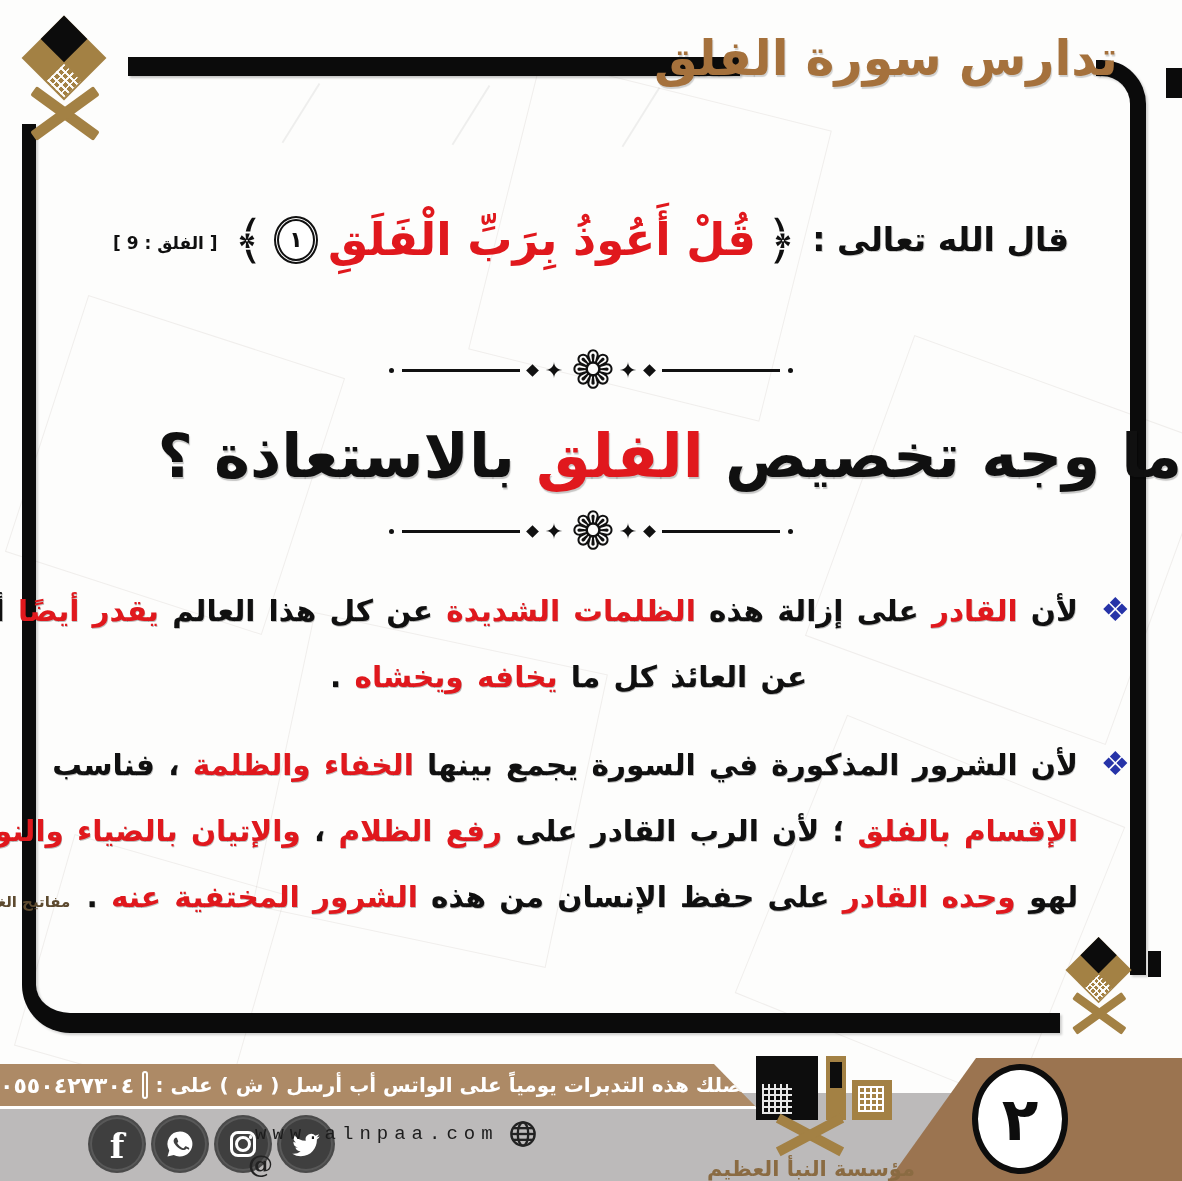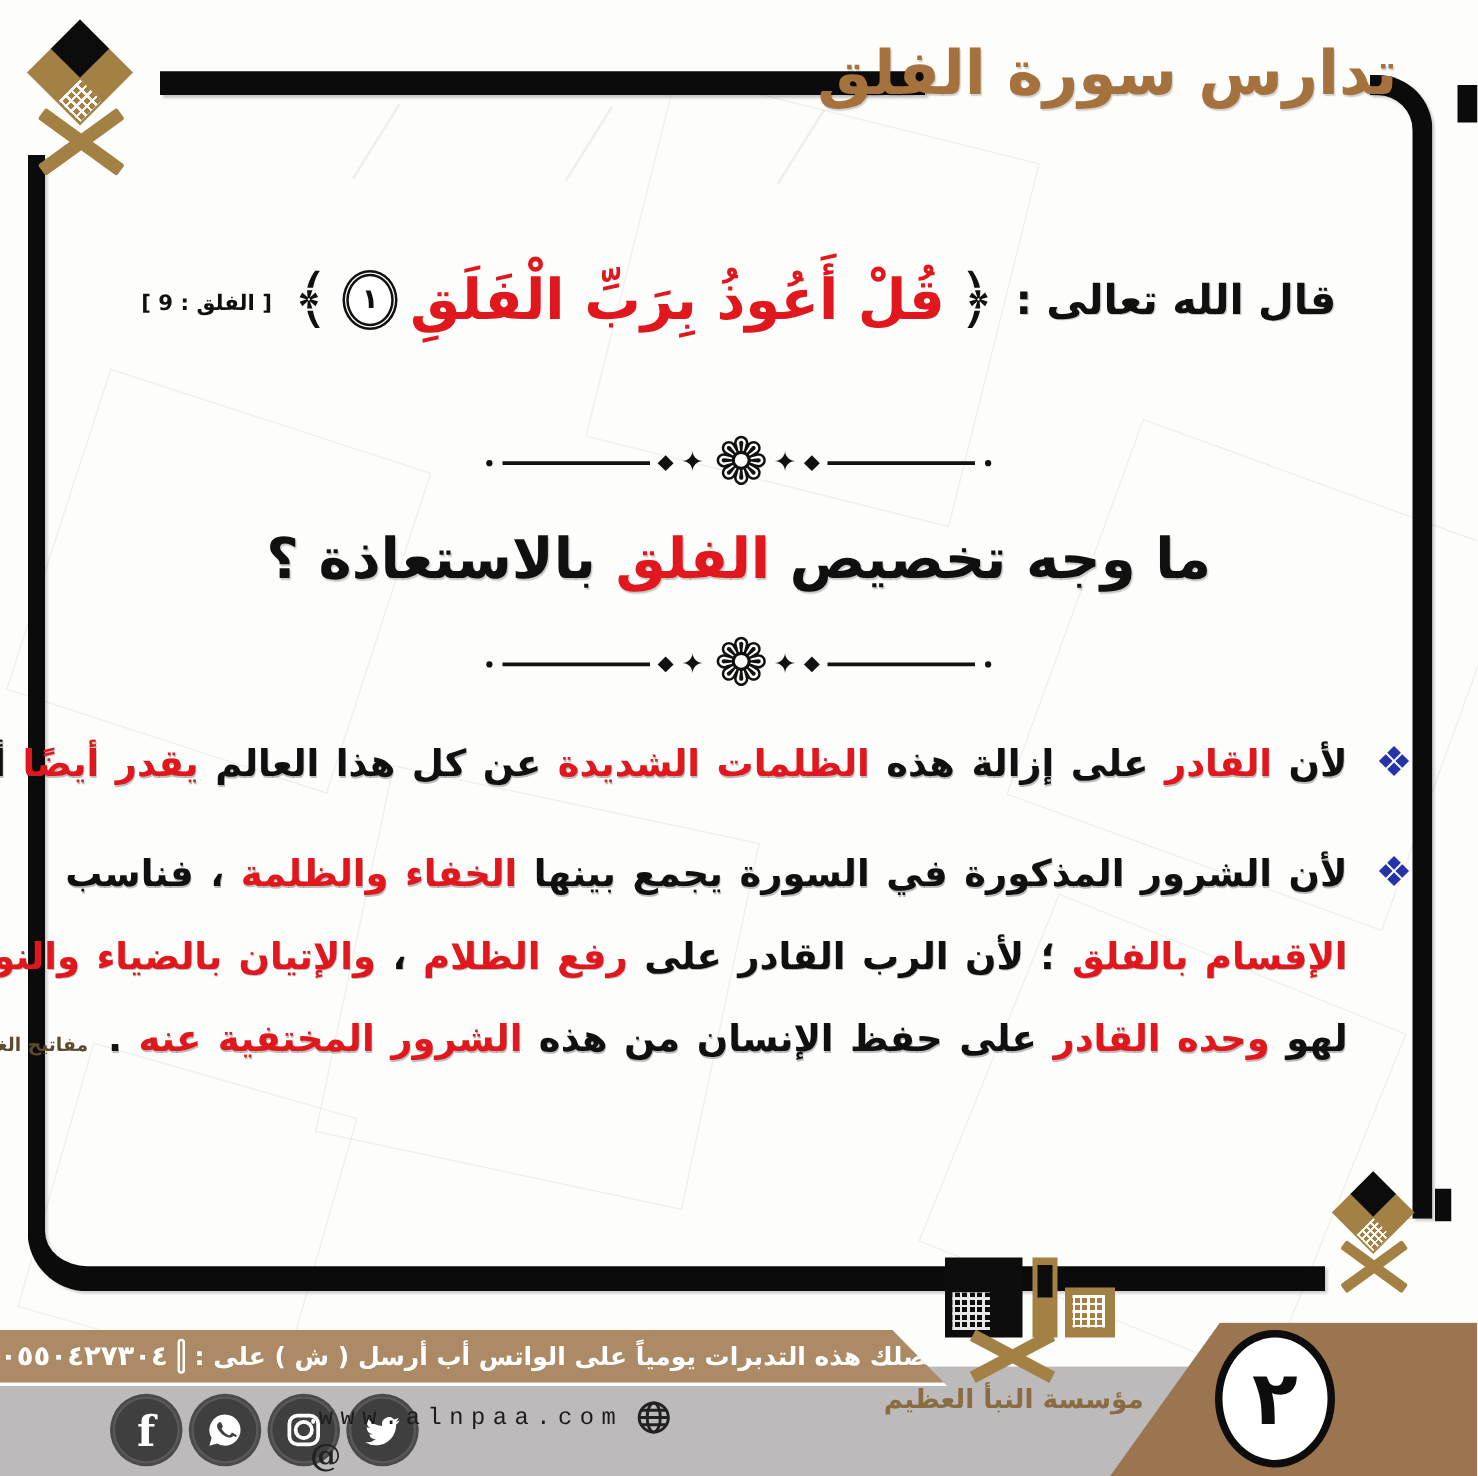--- a/index.html
+++ b/index.html
@@ -53,21 +53,21 @@
 
   
   .divider{left:0;width:100%;display:flex;align-items:center;justify-content:center;gap:8px;color:var(--ink);}
   .divider .dot{width:5px;height:5px;background:#111;border-radius:50%;}
   .divider .ln{width:118px;height:3px;background:#111;position:relative;}
   .divider .dmd{width:9px;height:9px;background:#111;transform:rotate(45deg);}
   .divider .orn{font-size:52px;line-height:1;letter-spacing:-4px;}
   .divider .orn-side{font-size:22px;}
 
   
-  .question{left:0;top:420px;width:100%;text-align:center;direction:rtl;font-size:45px;font-weight:bold;
+  .question{left:0;top:420px;width:100%;text-align:right;direction:rtl;font-size:61px;font-weight:bold;
     white-space:nowrap;text-shadow:1px 2px 1px rgba(0,0,0,.22);}
 
   
   .points{right:52px;top:578px;width:1080px;direction:rtl;}
   .point{position:relative;padding-right:52px;margin-bottom:22px;}
   .bullet{position:absolute;right:0;top:12px;font-size:33px;color:var(--blue);}
   .pline{font-size:29.5px;font-weight:bold;line-height:66px;text-align:right;white-space:nowrap;
     word-spacing:3px;color:var(--ink);text-shadow:.6px 1px 0 rgba(0,0,0,.25);}
   .pline.indent{padding-left:280px;text-align:left;}
   .seg-red{color:var(--red);}
@@ -100,21 +100,21 @@
   .insta{width:26px;height:26px;border:3px solid #fff;border-radius:8px;position:relative;}
   .insta::before{content:"";position:absolute;left:50%;top:50%;width:10px;height:10px;border:3px solid #fff;
     border-radius:50%;transform:translate(-50%,-50%);}
   .insta::after{content:"";position:absolute;right:1px;top:1px;width:3.5px;height:3.5px;background:#fff;border-radius:50%;}
 
   .webline{left:255px;top:1120px;display:flex;align-items:center;gap:10px;z-index:6;}
   .mailline{left:248px;top:1150px;display:flex;align-items:center;gap:10px;z-index:6;}
   .latin{font-family:Liberation Mono, monospace;font-size:19px;color:#1c1c1c;letter-spacing:6px;}
   .at{font-family:"DejaVu Serif",serif;font-size:25px;font-weight:bold;color:#222;}
 
-  .foot-logo{left:740px;top:996px;width:175px;height:135px;z-index:6;}
+  .foot-logo{left:740px;top:1046px;width:175px;height:135px;z-index:6;}
   .foot-logo .blk{position:absolute;left:16px;top:10px;width:62px;height:64px;background:#0d0d0d;}
   .foot-logo .blk i{position:absolute;left:6px;bottom:6px;width:30px;height:30px;
     background:repeating-linear-gradient(0deg,#fff 0 2px,transparent 2px 6px),
                repeating-linear-gradient(90deg,#fff 0 2px,transparent 2px 6px);opacity:.9;}
   .foot-logo .gcol{position:absolute;left:86px;top:10px;width:20px;height:64px;background:var(--gold);}
   .foot-logo .gcol i{position:absolute;left:4px;top:6px;width:12px;height:26px;background:#0d0d0d;}
   .foot-logo .gsq{position:absolute;left:112px;top:34px;width:40px;height:40px;background:var(--gold);}
   .foot-logo .gsq i{position:absolute;left:6px;top:6px;width:26px;height:26px;
     background:repeating-linear-gradient(0deg,#fff 0 2px,transparent 2px 6px),
                repeating-linear-gradient(90deg,#fff 0 2px,transparent 2px 6px);}
@@ -197,20 +197,21 @@
   <span class="orn-side">✦</span>
   <span class="dmd"></span>
     <span class="ln"></span>
     <span class="dot"></span>
 </div>
 
 <div class="abs points">
   <div class="point">
     <span class="bullet">❖</span>
     <div class="pline"><span class="seg-ink">لأن </span><span class="seg-red">القادر </span><span class="seg-ink">على إزالة هذه </span><span class="seg-red">الظلمات الشديدة </span><span class="seg-ink">عن كل هذا العالم </span><span class="seg-red">يقدر أيضًا </span><span class="seg-ink">أن يدفع</span></div>
+    <div class="pline indent"><span class="seg-ink">عن العائذ كل ما </span><span class="seg-red">يخافه ويخشاه</span><span class="seg-ink"> .</span></div>
   </div>
   <div class="point">
     <span class="bullet">❖</span>
     <div class="pline"><span class="seg-ink">لأن الشرور المذكورة في السورة يجمع بينها </span><span class="seg-red">الخفاء والظلمة</span><span class="seg-ink"> ، فناسب</span></div>
     <div class="pline"><span class="seg-red">الإقسام بالفلق</span><span class="seg-ink"> ؛ لأن الرب القادر على </span><span class="seg-red">رفع الظلام</span><span class="seg-ink"> ، </span><span class="seg-red">والإتيان بالضياء والنور ،</span></div>
     <div class="pline"><span><span class="seg-ink">لهو </span><span class="seg-red">وحده القادر </span><span class="seg-ink">على حفظ الإنسان من هذه </span><span class="seg-red">الشرور المختفية عنه</span><span class="seg-ink"> .</span></span><span class="cite">مفاتيح الغيب ( ٣٢/ ٣٧١ )</span></div>
   </div>
 </div>
 
 <div class="abs gray-band"></div>

